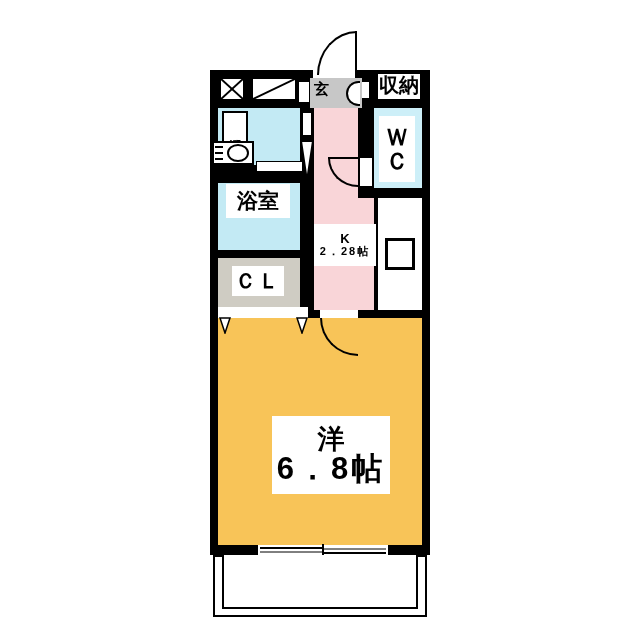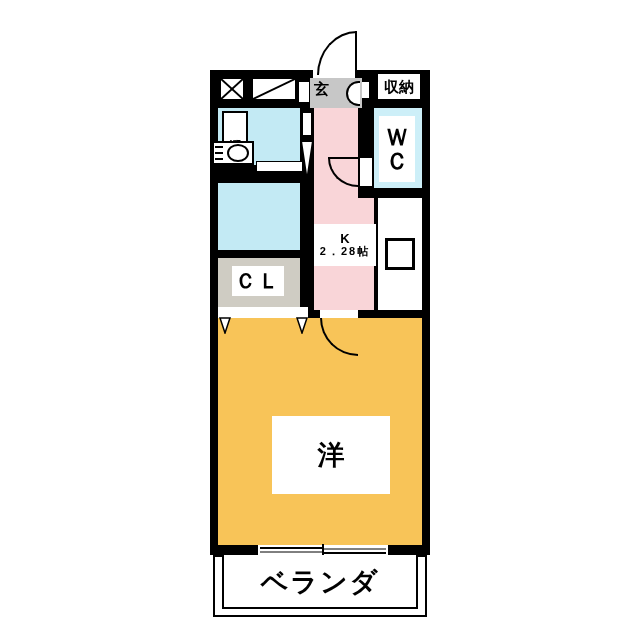--- a/index.html
+++ b/index.html
@@ -68,40 +68,41 @@
     <svg width="22" height="20" viewBox="0 0 22 20" style="display:block;">
       <line x1="0" y1="0" x2="22" y2="20" stroke="#000" stroke-width="2"></line>
       <line x1="22" y1="0" x2="0" y2="20" stroke="#000" stroke-width="2"></line>
     </svg>
   </div>
   <div class="abs bordered" style="left:251px;top:77px;width:46px;height:24px;">
     <svg width="42" height="20" viewBox="0 0 42 20" style="display:block;">
       <line x1="0" y1="20" x2="42" y2="0" stroke="#000" stroke-width="2"></line>
     </svg>
   </div>
-  <div class="label bordered" style="left:376px;top:72px;width:46px;height:29px;font-size:15px;font-weight:bold;">収納</div>
+  <div class="label bordered" style="left:376px;top:72px;width:46px;height:29px;font-size:20px;font-weight:bold;font-family:Liberation Mono, monospace;">収納</div>
 
   <div class="label bordered vtext" style="left:222px;top:111px;width:26px;height:38px;font-size:12px;font-weight:bold;">洗濯</div>
   <div class="abs" style="left:212px;top:141px;">
     <svg width="42" height="24" viewBox="0 0 42 24" style="display:block;">
       <rect x="1" y="1" width="40" height="22" fill="#fff" stroke="#000" stroke-width="2"></rect>
       <ellipse cx="26" cy="12" rx="10" ry="8" fill="#fff" stroke="#000" stroke-width="2"></ellipse>
       <line x1="3" y1="6" x2="11" y2="6" stroke="#000" stroke-width="2"></line>
       <line x1="3" y1="12" x2="11" y2="12" stroke="#000" stroke-width="2"></line>
       <line x1="3" y1="18" x2="11" y2="18" stroke="#000" stroke-width="2"></line>
     </svg>
   </div>
 
   <div class="abs bordered" style="left:301px;top:111px;width:12px;height:26px;"></div>
   <div class="abs" style="left:300px;top:140px;">
     <svg width="14" height="42" viewBox="0 0 14 42" style="display:block;">
       <polygon points="1,1 13,1 7,41" fill="#fff" stroke="#000" stroke-width="2"></polygon>
     </svg>
   </div>
 
+  <div class="label" style="left:226px;top:184px;width:64px;height:34px;font-size:21px;font-weight:bold;">浴室</div>
   <div class="label" style="left:232px;top:266px;width:52px;height:30px;font-size:21px;font-weight:bold;letter-spacing:2px;">ＣＬ</div>
   <div class="label" style="left:379px;top:116px;width:36px;height:66px;">
     <span style="font-size:23px;font-weight:bold;">Ｗ</span>
     <span style="font-size:23px;font-weight:bold;">Ｃ</span>
   </div>
 
   <div class="wall" style="left:328px;top:157px;width:30px;height:2px;"></div>
   <div class="arc" style="left:328px;top:158px;width:30px;height:29px;border-left:2px solid #000;border-bottom:2px solid #000;border-bottom-left-radius:100% 100%;"></div>
 
   <div class="label" style="left:314px;top:224px;width:62px;height:42px;">
@@ -117,30 +118,30 @@
   <div class="abs" style="left:296px;top:317px;">
     <svg width="12" height="17" viewBox="0 0 12 17" style="display:block;">
       <polygon points="1,1 11,1 6,16" fill="#fff" stroke="#000" stroke-width="1.5"></polygon>
     </svg>
   </div>
 
   <div class="arc" style="left:320px;top:318px;width:38px;height:38px;border-left:2px solid #000;border-bottom:2px solid #000;border-bottom-left-radius:100% 100%;"></div>
 
   <div class="label" style="left:272px;top:416px;width:118px;height:78px;">
     <span style="font-size:27px;font-weight:bold;">洋</span>
+    <span style="font-size:31px;font-weight:bold;letter-spacing:3px;">6．8帖</span>
   </div>
 
   <div class="gap" style="left:258px;top:545px;width:130px;height:10px;"></div>
   <div class="abs" style="left:260px;top:544px;">
     <svg width="126" height="13" viewBox="0 0 126 13" style="display:block;">
       <line x1="0" y1="4" x2="64" y2="4" stroke="#000" stroke-width="2"></line>
       <line x1="0" y1="8" x2="64" y2="8" stroke="#000" stroke-width="1"></line>
       <line x1="62" y1="5" x2="126" y2="5" stroke="#000" stroke-width="1"></line>
       <line x1="62" y1="9" x2="126" y2="9" stroke="#000" stroke-width="2"></line>
       <line x1="63" y1="0" x2="63" y2="13" stroke="#000" stroke-width="2"></line>
     </svg>
   </div>
 
   <div class="abs" style="left:213px;top:555px;width:214px;height:62px;border:2px solid #000;box-sizing:border-box;background:#fff;"></div>
   <div class="abs" style="left:222px;top:555px;width:196px;height:54px;border-left:2px solid #000;border-right:2px solid #000;border-bottom:2px solid #000;box-sizing:border-box;background:#fff;"></div>
-  <div class="label" style="left:240px;top:562px;width:160px;height:40px;font-size:27px;font-weight:bold;letter-spacing:2px;background:transparent;">ベランダ</div>
 
 </div>
 
 </body></html>

